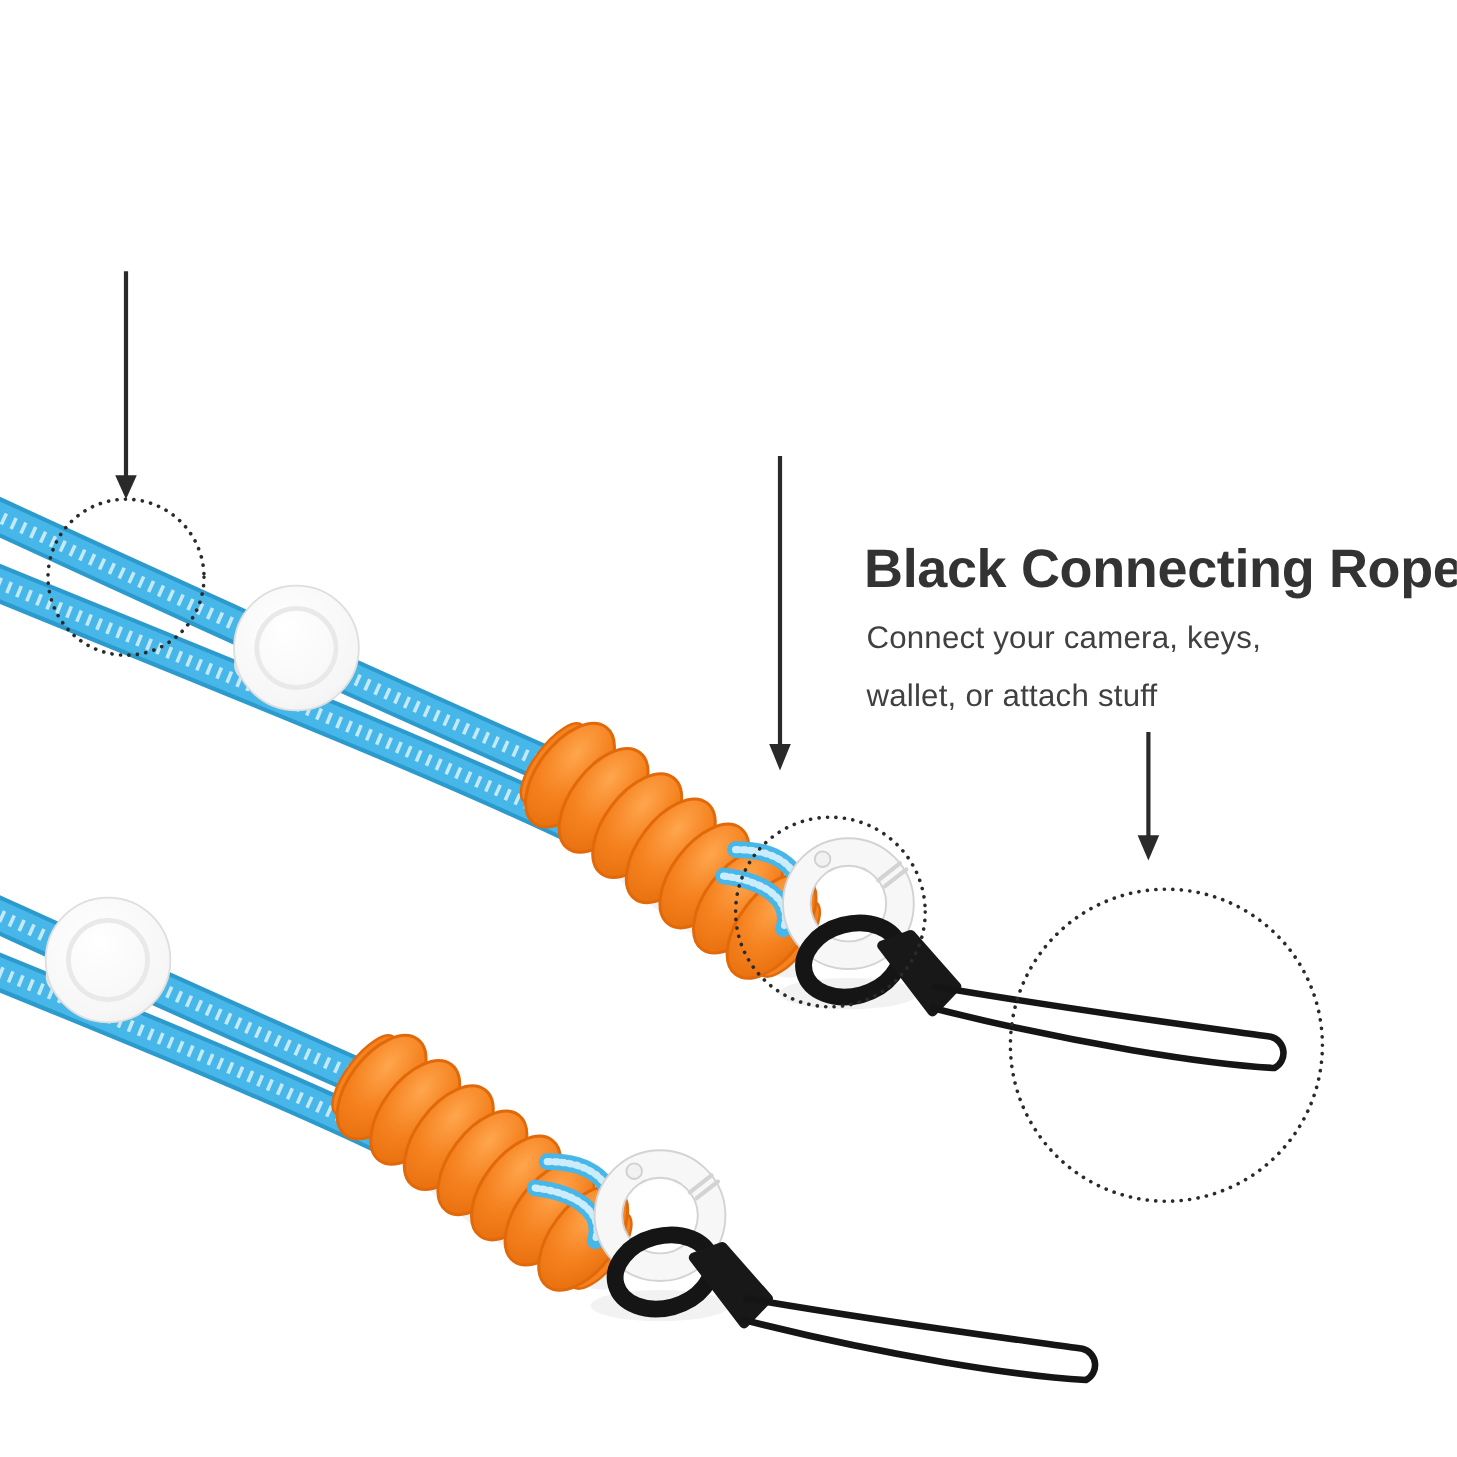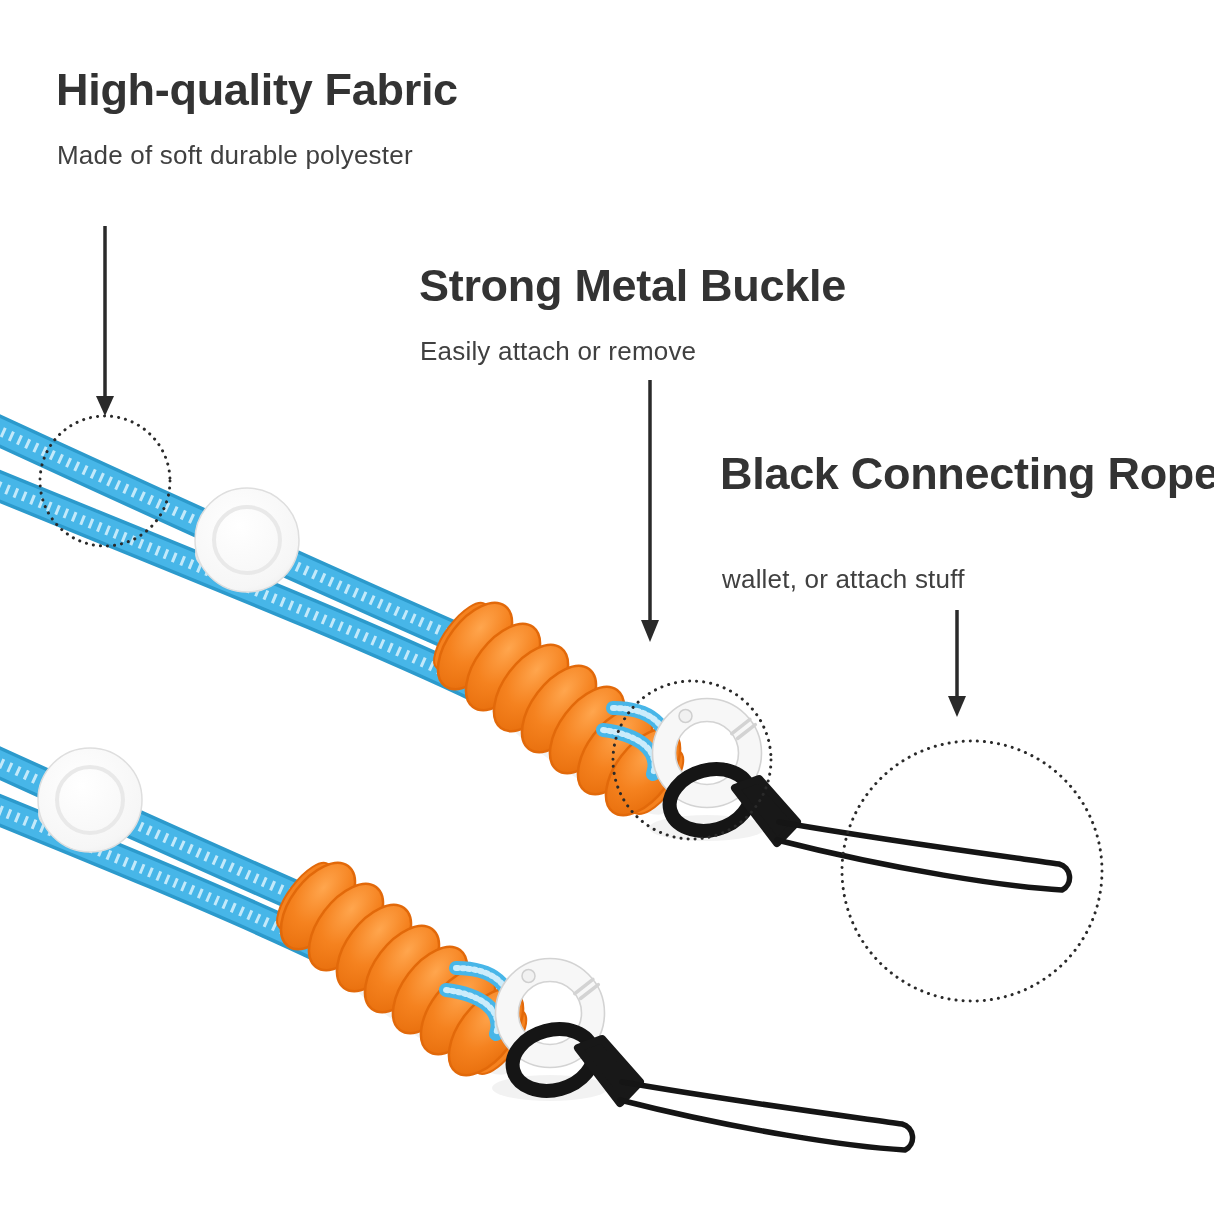--- a/index.html
+++ b/index.html
@@ -131,22 +131,19 @@
         <line class="anno-line" x1="650" y1="380" x2="650" y2="622"></line>
         <polygon class="anno-head" points="641,620 659,620 650,642"></polygon>
       </g>
       <g>
         <line class="anno-line" x1="957" y1="610" x2="957" y2="698"></line>
         <polygon class="anno-head" points="948,696 966,696 957,717"></polygon>
       </g>
     </g>
   </svg>
 
-  <div class="callout callout-title" style="left:56px;top:64px">High-quality Fabric</div>
-  <div class="callout callout-sub" style="left:57px;top:140px">Made of soft durable polyester</div>
 
-  <div class="callout callout-title" style="left:419px;top:260px">Strong Metal Buckle</div>
-  <div class="callout callout-sub" style="left:420px;top:336px">Easily attach or remove</div>
 
   <div class="callout callout-title" style="left:720px;top:448px">Black Connecting Rope</div>
+  <div class="callout callout-sub" style="left:722px;top:516px">Connect your camera, keys,</div>
   <div class="callout callout-sub" style="left:722px;top:564px">wallet, or attach stuff</div>
 
 </div>
 
 </body></html>

